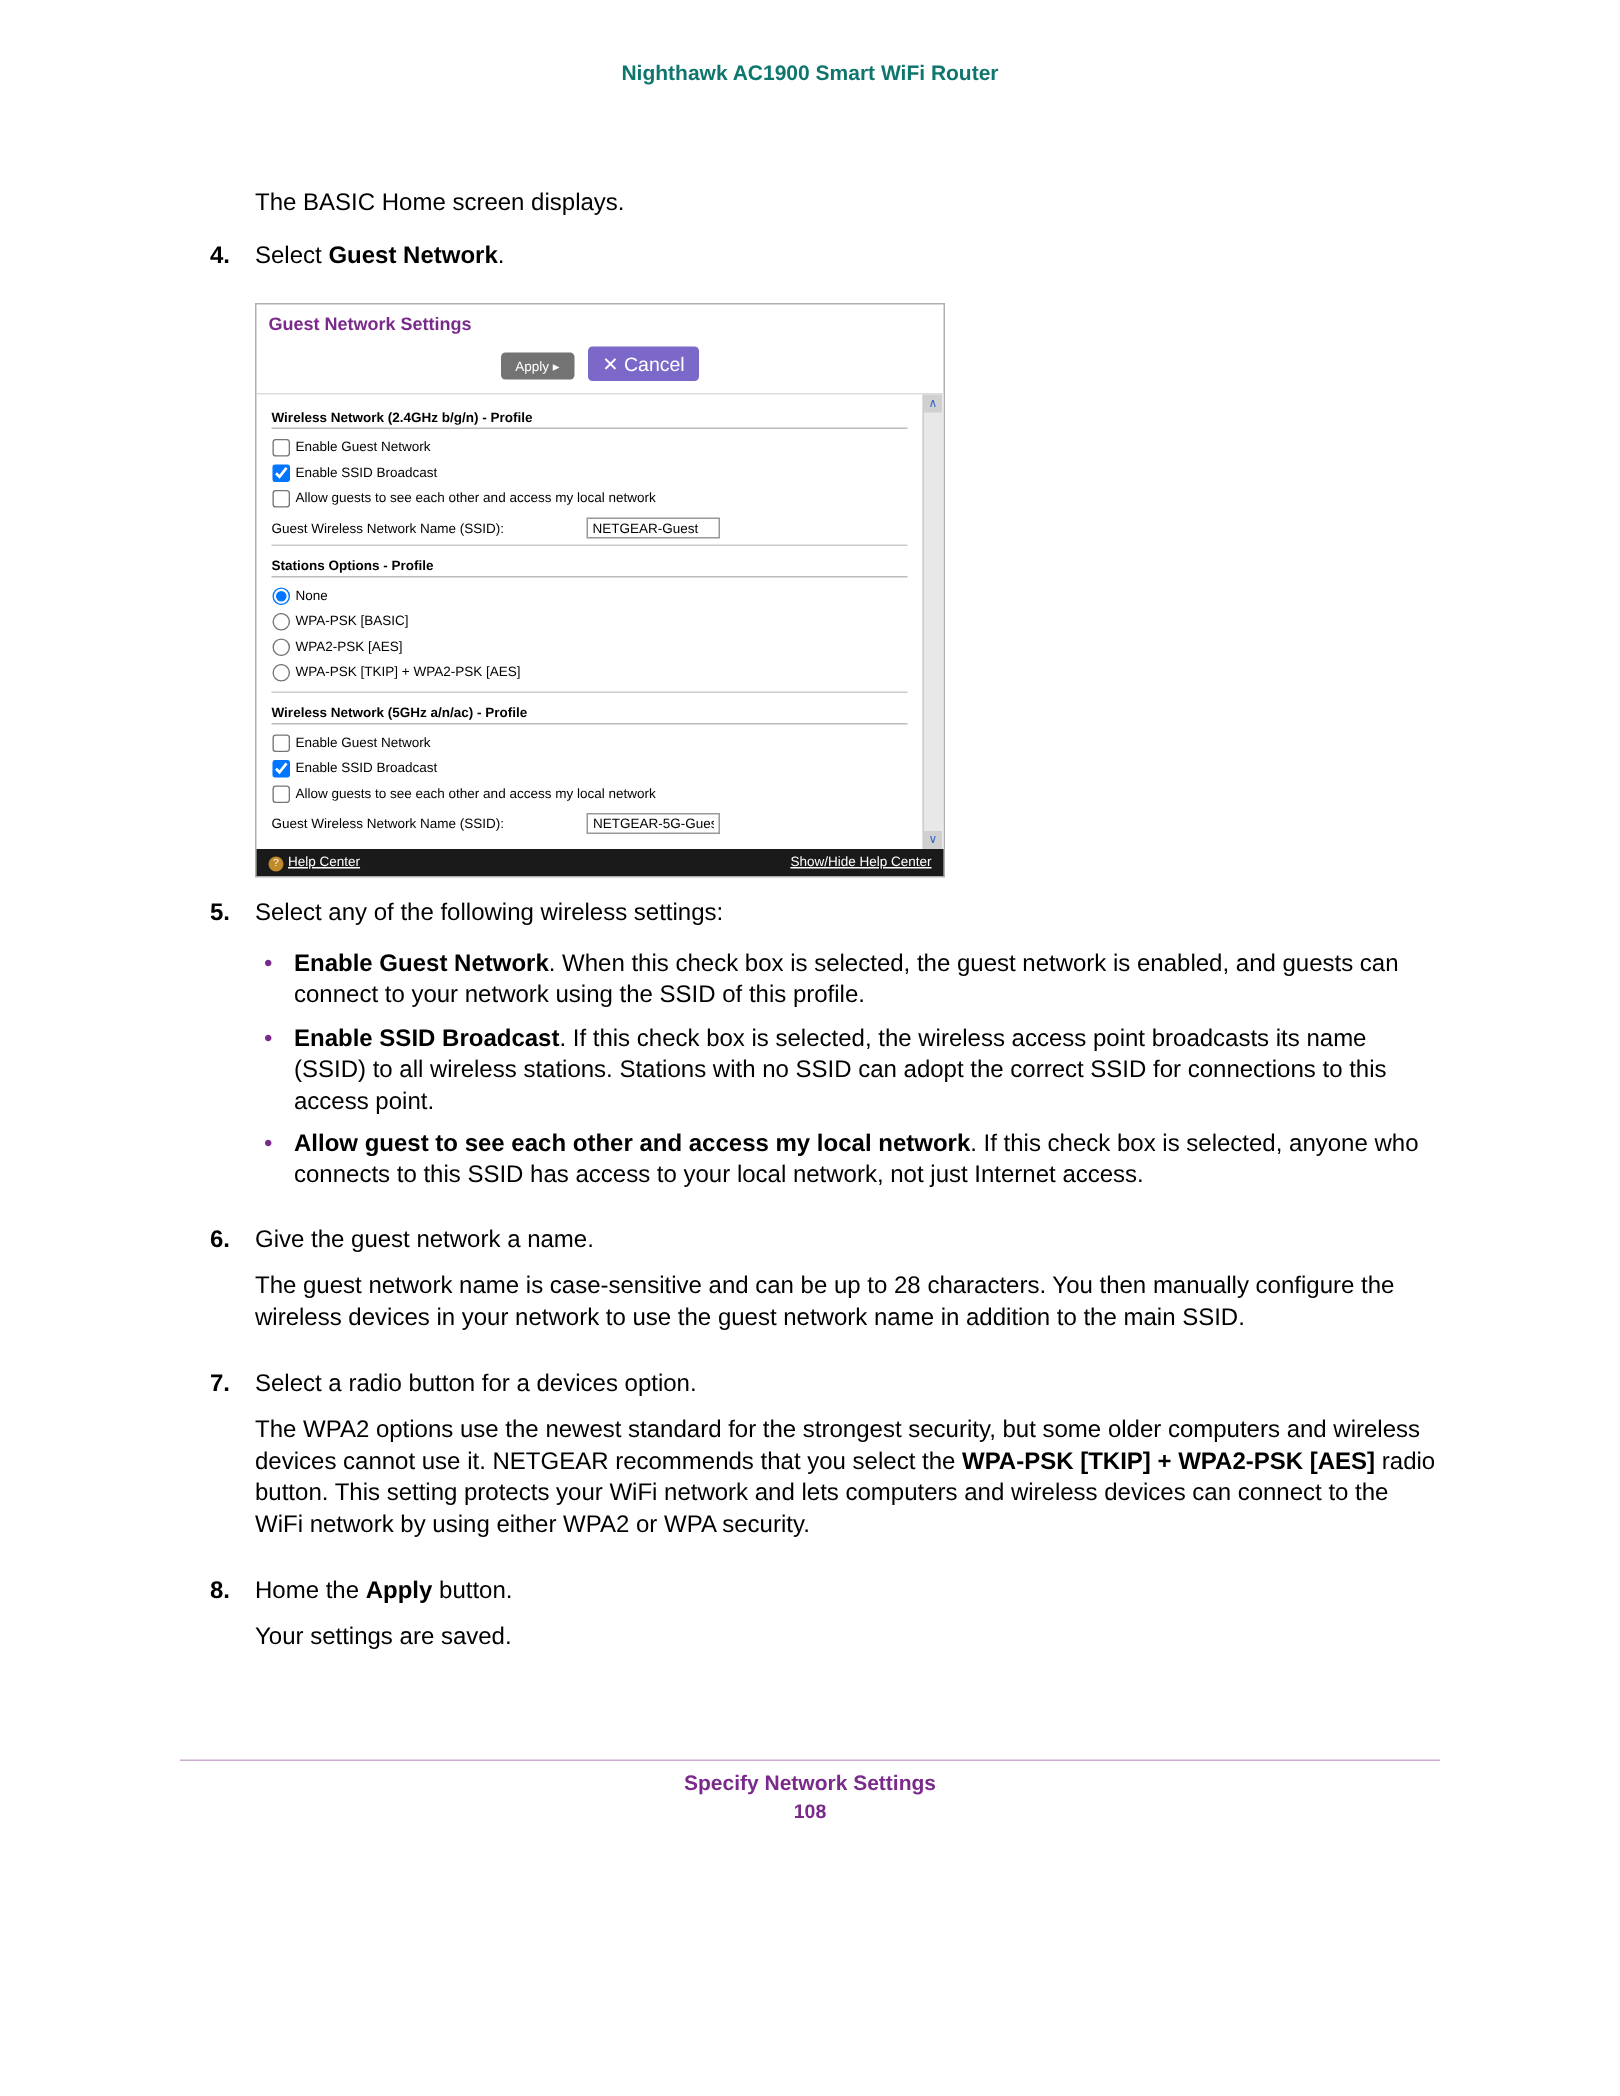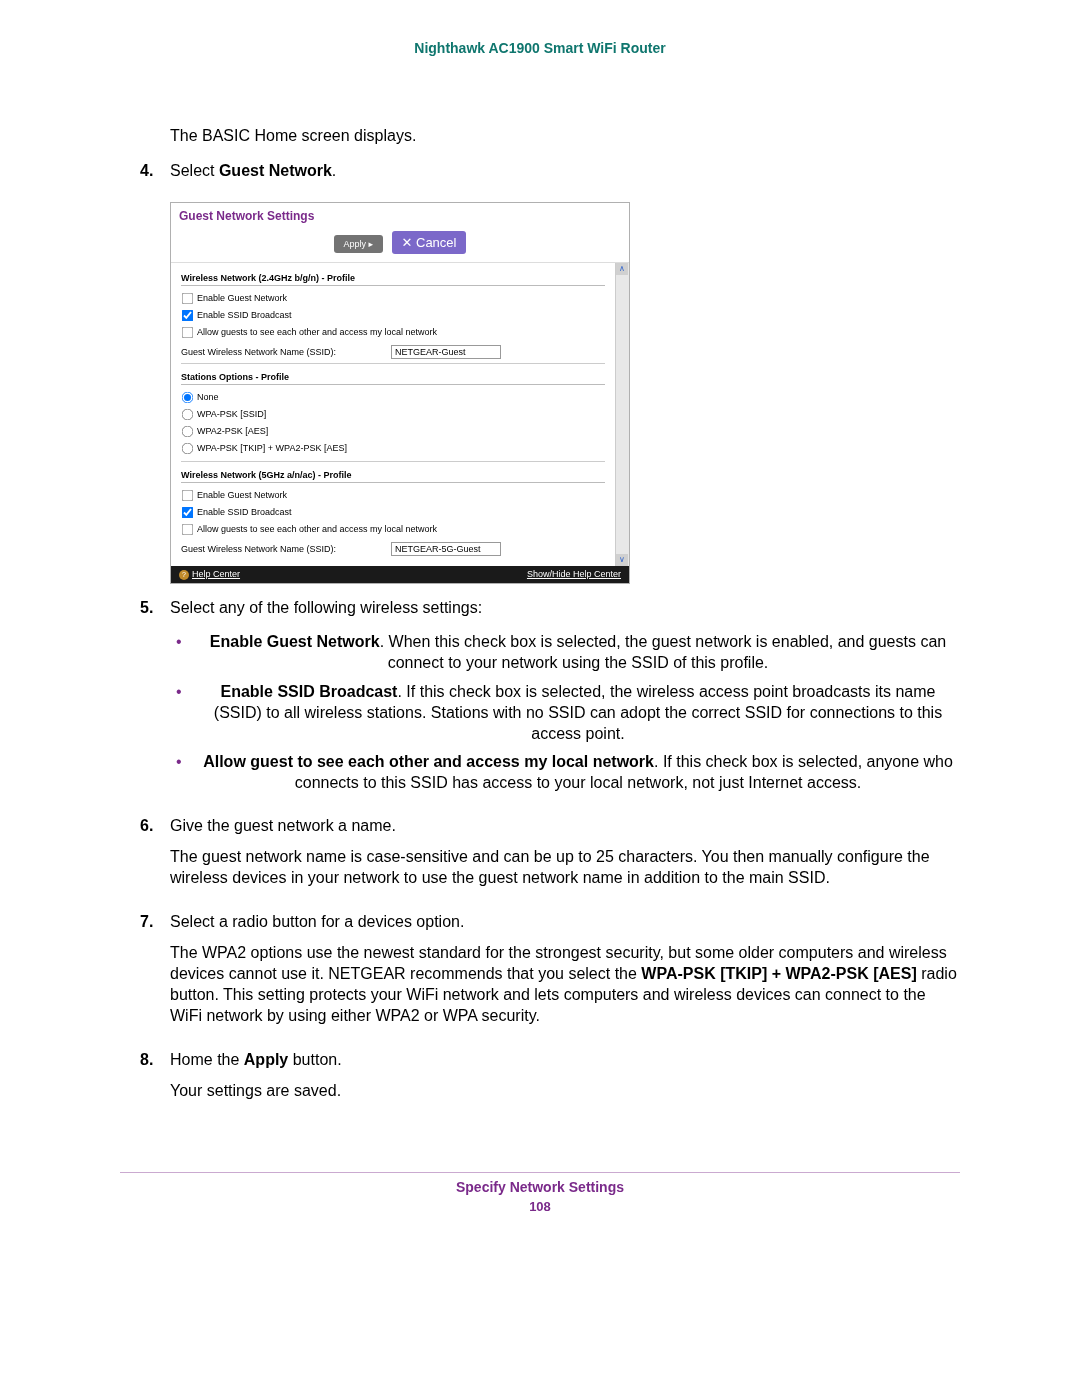--- a/index.html
+++ b/index.html
@@ -33,21 +33,21 @@
   }
   .step-num {
     font-weight: bold;
     width: 30px;
     flex-shrink: 0;
     margin-left: 20px;
   }
   .step-content { flex: 1; }
   .step-content p { margin-bottom: 10px; }
   .bold { font-weight: bold; }
-  .bullets { list-style: none; margin-top: 14px; text-align: center; }
+  .bullets { list-style: none; margin-top: 14px; }
   .bullets li {
     position: relative;
     padding-left: 26px;
     margin-bottom: 8px;
     line-height: 1.3;
   }
   .bullets li::before {
     content: "•";
     position: absolute;
     left: 6px;
@@ -129,21 +129,21 @@
     align-items: center;
     padding: 4px 0;
     font-size: 9px;
     border-bottom: 1px solid #ccc;
     margin-bottom: 4px;
   }
   .ssid-row .lbl { width: 210px; }
   .ssid-row input[type=text] {
     font-size: 9px;
     padding: 1px 3px;
-    width: 110px;
+    width: 89px;
     border: 1px solid #999;
   }
   .scr-footer {
     background: #1a1a1a;
     color: #fff;
     font-size: 9px;
     padding: 3px 8px;
     display: flex;
     justify-content: space-between;
   }
@@ -206,21 +206,21 @@
         <div class="chk-row"><input type="checkbox" style=""><span>Enable Guest Network</span></div>
         <div class="chk-row"><input type="checkbox" checked="" style=""><span>Enable SSID Broadcast</span></div>
         <div class="chk-row"><input type="checkbox" style=""><span>Allow guests to see each other and access my local network</span></div>
         <div class="ssid-row">
           <span class="lbl">Guest Wireless Network Name (SSID):</span>
           <input type="text" value="NETGEAR-Guest" style="">
         </div>
 
         <div class="section-hdr">Stations Options - Profile</div>
         <div class="rad-row"><input type="radio" name="sec" checked="" style=""><span>None</span></div>
-        <div class="rad-row"><input type="radio" name="sec" style=""><span>WPA-PSK [SSID]</span></div>
+        <div class="rad-row"><input type="radio" name="sec" style=""><span>WPA-PSK [BASIC]</span></div>
         <div class="rad-row"><input type="radio" name="sec" style=""><span>WPA2-PSK [AES]</span></div>
         <div class="rad-row" style="border-bottom:1px solid #ccc;padding-bottom:6px;margin-bottom:4px;"><input type="radio" name="sec" style=""><span>WPA-PSK [TKIP] + WPA2-PSK [AES]</span></div>
 
         <div class="section-hdr">Wireless Network (5GHz a/n/ac) - Profile</div>
         <div class="chk-row"><input type="checkbox" style=""><span>Enable Guest Network</span></div>
         <div class="chk-row"><input type="checkbox" checked="" style=""><span>Enable SSID Broadcast</span></div>
         <div class="chk-row"><input type="checkbox" style=""><span>Allow guests to see each other and access my local network</span></div>
         <div class="ssid-row" style="border-bottom:none;margin-bottom:0;">
           <span class="lbl">Guest Wireless Network Name (SSID):</span>
           <input type="text" value="NETGEAR-5G-Guest" style="">
@@ -246,21 +246,21 @@
         <li><span class="bold">Enable SSID Broadcast</span><span>. If this check box is selected, the wireless access point broadcasts its name (SSID) to all wireless stations. Stations with no SSID can adopt the correct SSID for connections to this access point.</span></li>
         <li><span class="bold">Allow guest to see each other and access my local network</span><span>. If this check box is selected, anyone who connects to this SSID has access to your local network, not just Internet access.</span></li>
       </ul>
     </div>
   </div>
 
   <div class="step-row">
     <div class="step-num">6.</div>
     <div class="step-content">
       <p>Give the guest network a name.</p>
-      <p>The guest network name is case-sensitive and can be up to 25 characters. You then manually configure the wireless devices in your network to use the guest network name in addition to the main SSID.</p>
+      <p>The guest network name is case-sensitive and can be up to 28 characters. You then manually configure the wireless devices in your network to use the guest network name in addition to the main SSID.</p>
     </div>
   </div>
 
   <div class="step-row">
     <div class="step-num">7.</div>
     <div class="step-content">
       <p>Select a radio button for a devices option.</p>
       <p>
         <span>The WPA2 options use the newest standard for the strongest security, but some older computers and wireless devices cannot use it. NETGEAR recommends that you select the </span><span class="bold">WPA-PSK [TKIP] + WPA2-PSK [AES]</span><span> radio button. This setting protects your WiFi network and lets computers and wireless devices can connect to the WiFi network by using either WPA2 or WPA security.</span>
       </p>

